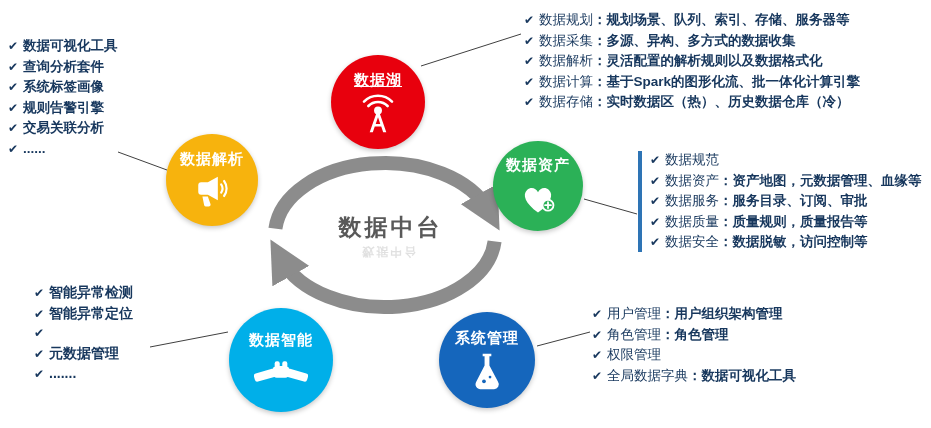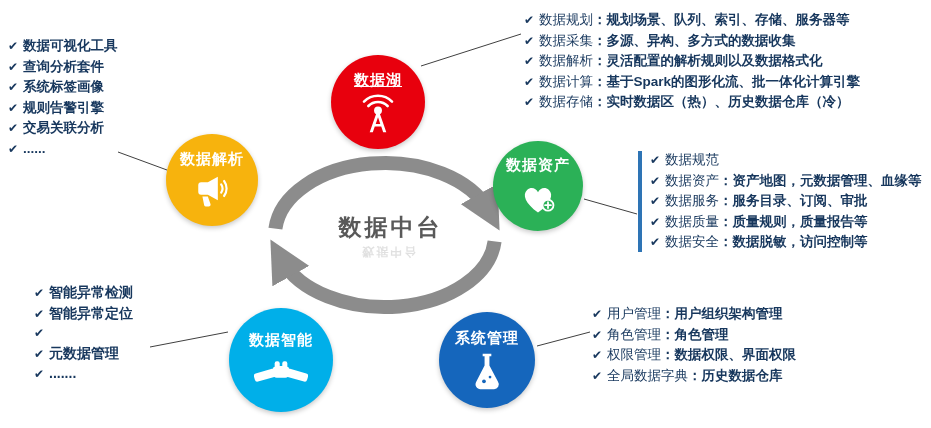--- a/index.html
+++ b/index.html
@@ -229,22 +229,21 @@
         <span class="desc">：用户组织架构管理</span>
       </div>
     <div class="li">
         <span class="chk">✔</span>
         <span class="lbl">角色管理</span>
         <span class="desc">：角色管理</span>
       </div>
     <div class="li">
         <span class="chk">✔</span>
         <span class="lbl">权限管理</span>
-        <span class="desc">：数据权限、界面权限</span>
       </div>
     <div class="li">
         <span class="chk">✔</span>
         <span class="lbl">全局数据字典</span>
-        <span class="desc">：历史数据仓库</span>
+        <span class="desc">：数据可视化工具</span>
       </div>
   </div>
 
 </div>
 
 </body></html>

